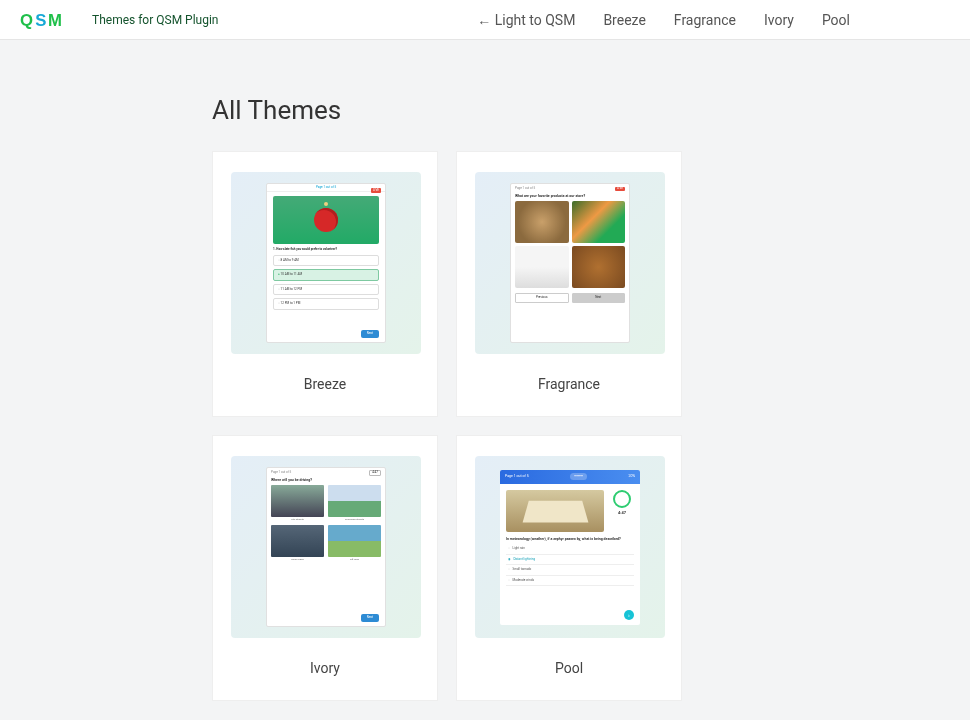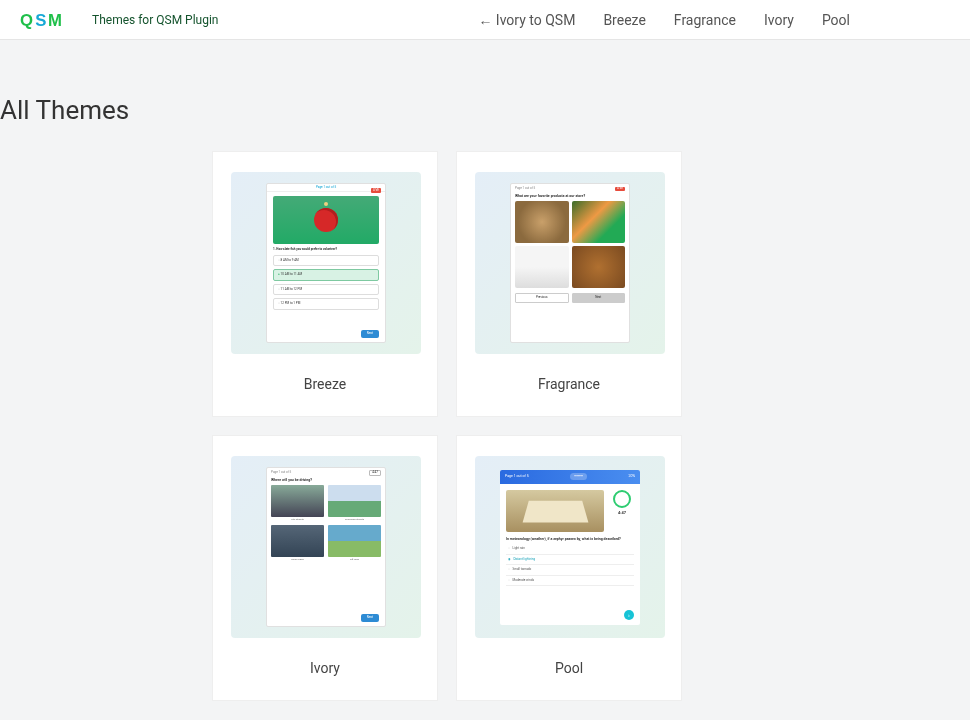--- a/index.html
+++ b/index.html
@@ -4,21 +4,21 @@
 <style>
   * { box-sizing: border-box; margin: 0; padding: 0; }
   body { font-family: -apple-system, BlinkMacSystemFont, "Segoe UI", Roboto, Arial, sans-serif; background: #f3f4f5; color: #333; }
   .header { background: #fff; border-bottom: 1px solid #e5e5e5; display: flex; align-items: center; padding: 10px 20px; height: 40px; }
   .logo { display: flex; align-items: center; margin-right: 12px; }
   .logo svg { height: 20px; width: auto; display: block; }
   .tagline { font-size: 12px; color: #14532d; }
   .nav { margin-left: auto; display: flex; gap: 28px; margin-right: 100px; }
   .nav a { font-size: 14px; color: #555; text-decoration: none; cursor: pointer; }
   .main { width: 970px; margin: 0 auto; padding: 55px 0 40px; }
-  .heading { font-size: 26px; font-weight: 400; color: #333; margin-bottom: 26px; }
+  .heading { font-size: 26px; font-weight: 400; color: #333; margin-left: 212px; margin-bottom: 26px; }
   .grid { display: grid; grid-template-columns: repeat(2, 226px); gap: 18px; margin-left: 212px; }
   .card { background: #fff; border: 1px solid #eee; padding: 20px 18px 24px; text-align: center; cursor: pointer; }
   .card-title { font-size: 14px; color: #444; margin-top: 22px; }
   .thumb { width: 190px; height: 182px; margin: 0 auto; border-radius: 4px; display: flex; align-items: center; justify-content: center; }
   .thumb-inner { width: 120px; height: 160px; background: #fff; border: 1px solid #e0e0e0; border-radius: 2px; position: relative; overflow: hidden; font-size: 3px; text-align: left; line-height:1.2;}
   .thumb.breeze, .thumb.fragrance, .thumb.ivory, .thumb.pool { background: linear-gradient(135deg, #e4eef7 0%, #e4f3ea 100%); }
 
   
   .breeze .topbar { height:8px; border-bottom:1px solid #eee; display:flex; align-items:center; justify-content:center; position:relative;}
   .breeze .topbar .pg { color:#0aa3d4; font-size:3px;}
@@ -90,21 +90,21 @@
 <div class="header">
   <div class="logo">
     <svg viewBox="0 0 86 28" width="60" height="20">
       <text x="0" y="22" font-family="Arial Black, Arial" font-weight="900" font-size="24" fill="#1fbf4a">Q</text>
       <text x="22" y="22" font-family="Arial Black, Arial" font-weight="900" font-size="24" fill="#17a8d6">S</text>
       <text x="40" y="22" font-family="Arial Black, Arial" font-weight="900" font-size="24" fill="#1fbf4a">M</text>
     </svg>
   </div>
   <div class="tagline">Themes for QSM Plugin</div>
   <div class="nav">
-    <a>← Ivory to QSM</a>
+    <a>← Light to QSM</a>
     <a>Breeze</a>
     <a>Fragrance</a>
     <a>Ivory</a>
     <a>Pool</a>
   </div>
 </div>
 
 <div class="main">
   <h1 class="heading">All Themes</h1>
 

